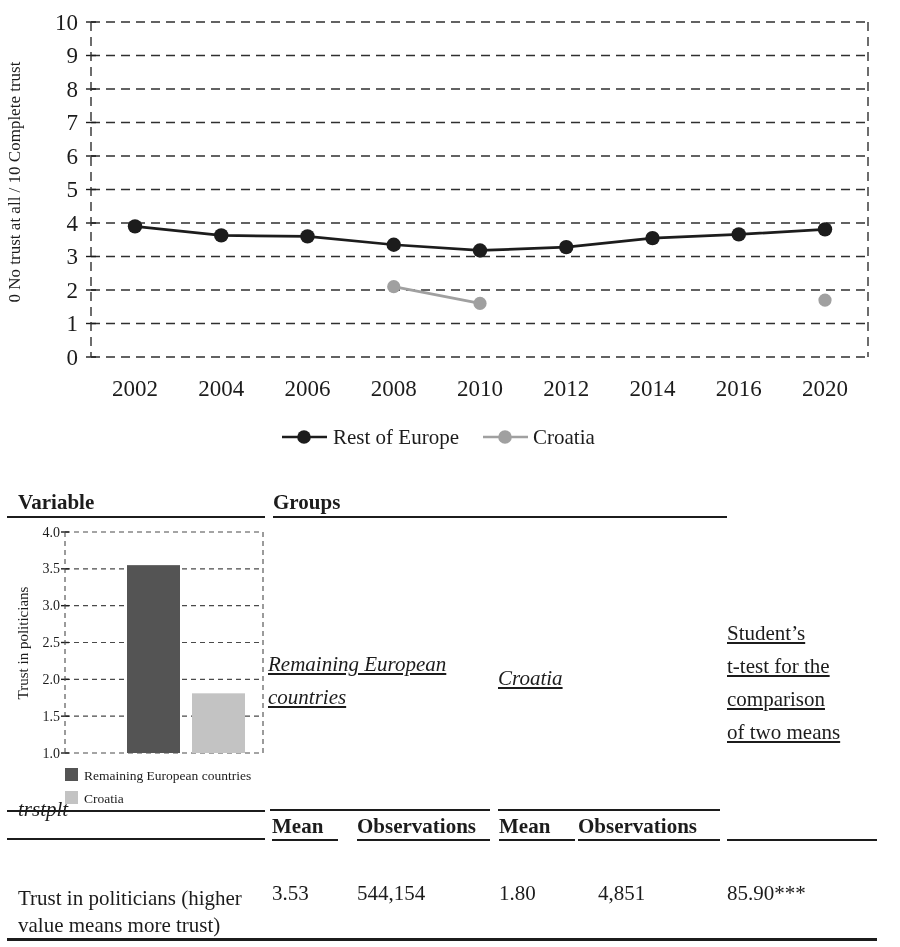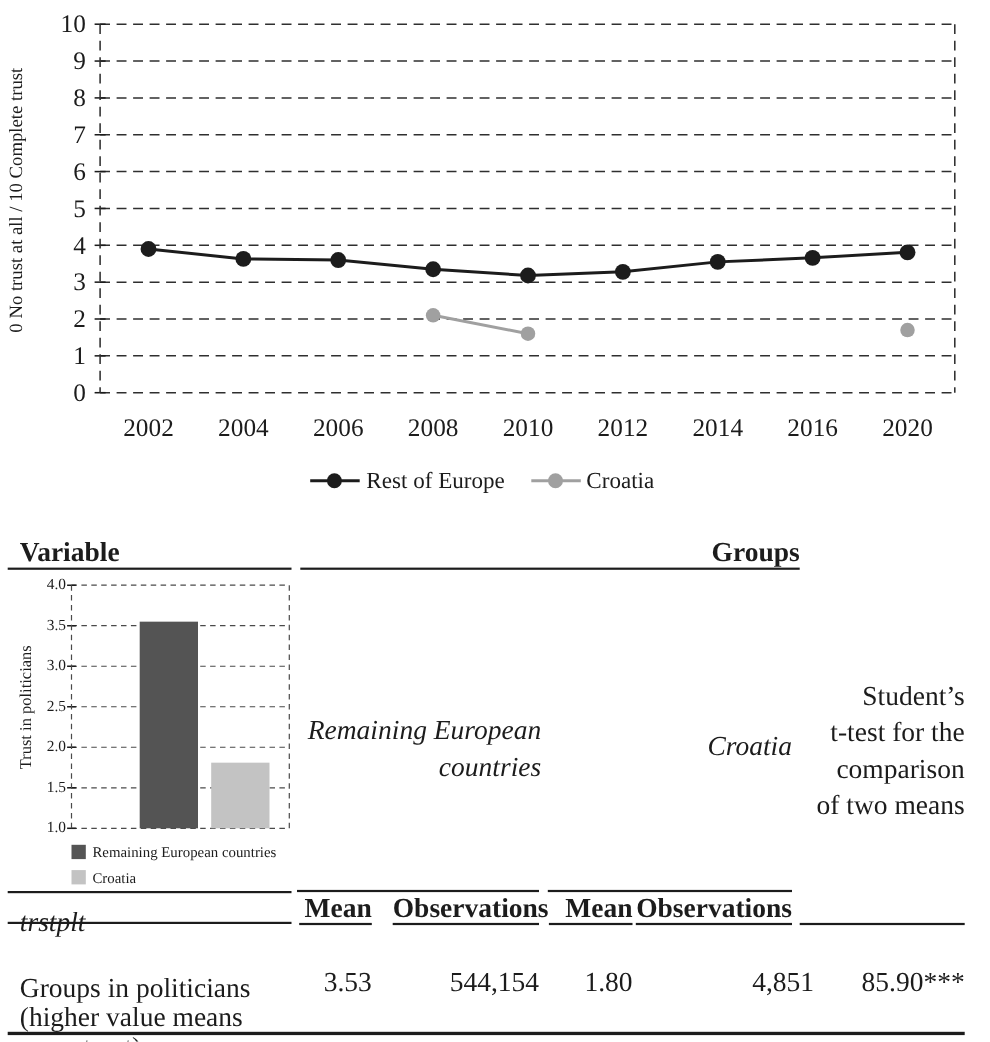--- a/index.html
+++ b/index.html
@@ -13,25 +13,25 @@
   .ytitle { font-size:17px; }
   .legend { font-size:21px; }
   .btick  { font-size:14px; }
   .btitle { font-size:15px; }
   .blegend{ font-size:13.5px; }
   .dash  { stroke:#2f2f2f; stroke-width:1.4; stroke-dasharray:9 6; fill:none; }
   .dash2 { stroke:#4a4a4a; stroke-width:1.1; stroke-dasharray:5 4; fill:none; }
   .tick  { stroke:#1c1c1c; stroke-width:1.4; }
   .rule  { position:absolute; background:#1c1c1c; height:2px; }
   .rule.thick { height:3px; }
-  .t   { position:absolute; font-size:25px; line-height:25px; }
+  .t   { position:absolute; font-size:21px; line-height:25px; }
   .bold{ font-weight:bold; }
   .it  { font-style:italic; }
-  .ctr { text-align:right; }
-  .prel{ white-space:pre-line; }
+  .ctr { text-align:left; }
+  .prel{ white-space:pre-line;text-decoration:underline; }
 </style>
 </head>
 <body>
 
 <div class="page">
 
   <svg id="line-chart-svg" width="900" height="465" style="left:0;top:0">
       <line x1="91" x2="868" y1="357" y2="357" class="dash"></line>
       <line x1="86" x2="96" y1="357" y2="357" class="tick"></line>
       <text class="ytick" text-anchor="end" dominant-baseline="central" x="78" y="357">0</text>
@@ -154,22 +154,22 @@
   <div class="t bold ctr" style="left:499px;top:814px;width:76px">Mean</div>
   <div class="t bold ctr" style="left:578px;top:814px;width:142px">Observations</div>
 
   <div class="rule" style="left:7px;top:838px;width:258px"></div>
   <div class="rule" style="left:272px;top:839px;width:66px"></div>
   <div class="rule" style="left:357px;top:839px;width:133px"></div>
   <div class="rule" style="left:499px;top:839px;width:76px"></div>
   <div class="rule" style="left:578px;top:839px;width:142px"></div>
   <div class="rule" style="left:727px;top:839px;width:150px"></div>
 
-  <div class="t it" style="left:18px;top:826px">trstplt</div>
-  <div class="t" style="left:18px;top:885px;width:258px;line-height:27px">Groups in politicians (higher value means more trust)</div>
+  <div class="t it" style="left:18px;top:797px">trstplt</div>
+  <div class="t" style="left:18px;top:885px;width:258px;line-height:27px">Trust in politicians (higher value means more trust)</div>
 
   <div class="t ctr" style="left:272px;top:881px;width:66px">3.53</div>
   <div class="t ctr" style="left:357px;top:881px;width:133px">544,154</div>
   <div class="t ctr" style="left:499px;top:881px;width:76px">1.80</div>
   <div class="t ctr" style="left:598px;top:881px;width:142px">4,851</div>
   <div class="t ctr" style="left:727px;top:881px;width:150px">85.90***</div>
 
   <div class="rule thick" style="left:7px;top:938px;width:870px"></div>
 </div>
 

